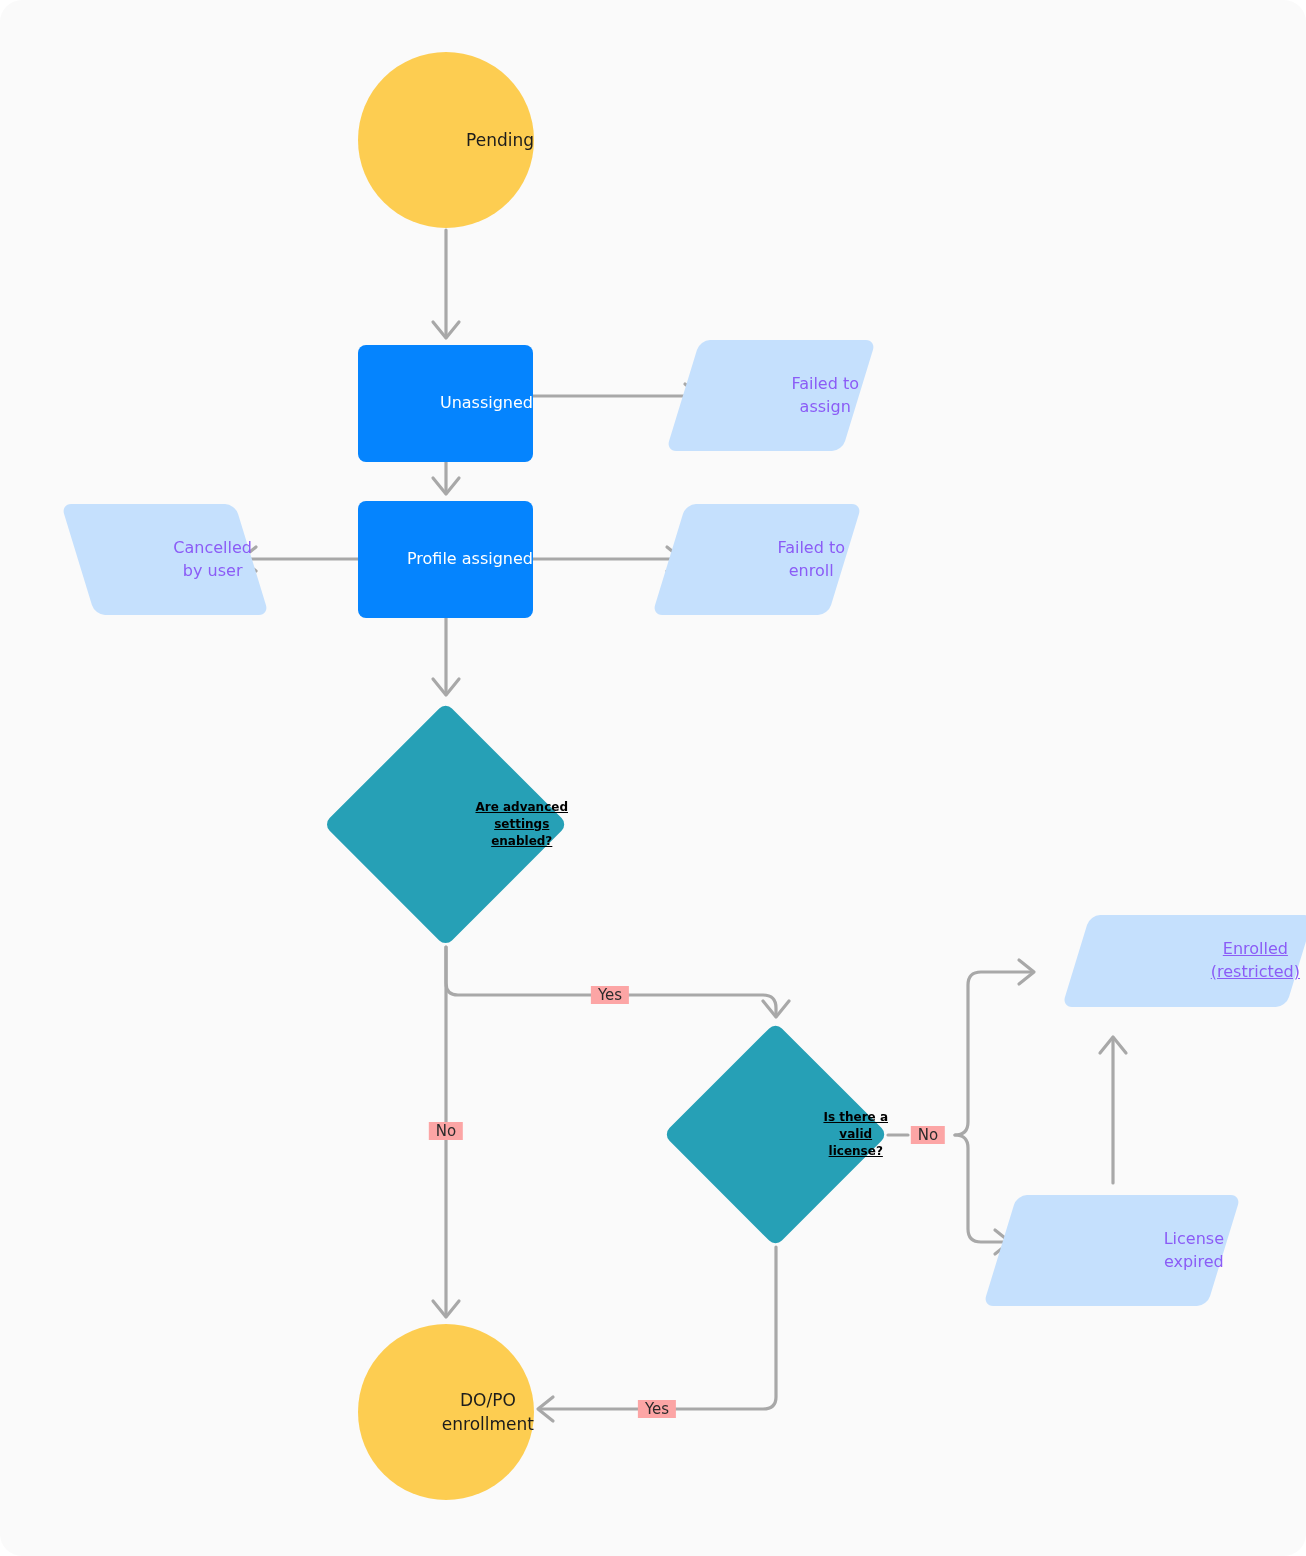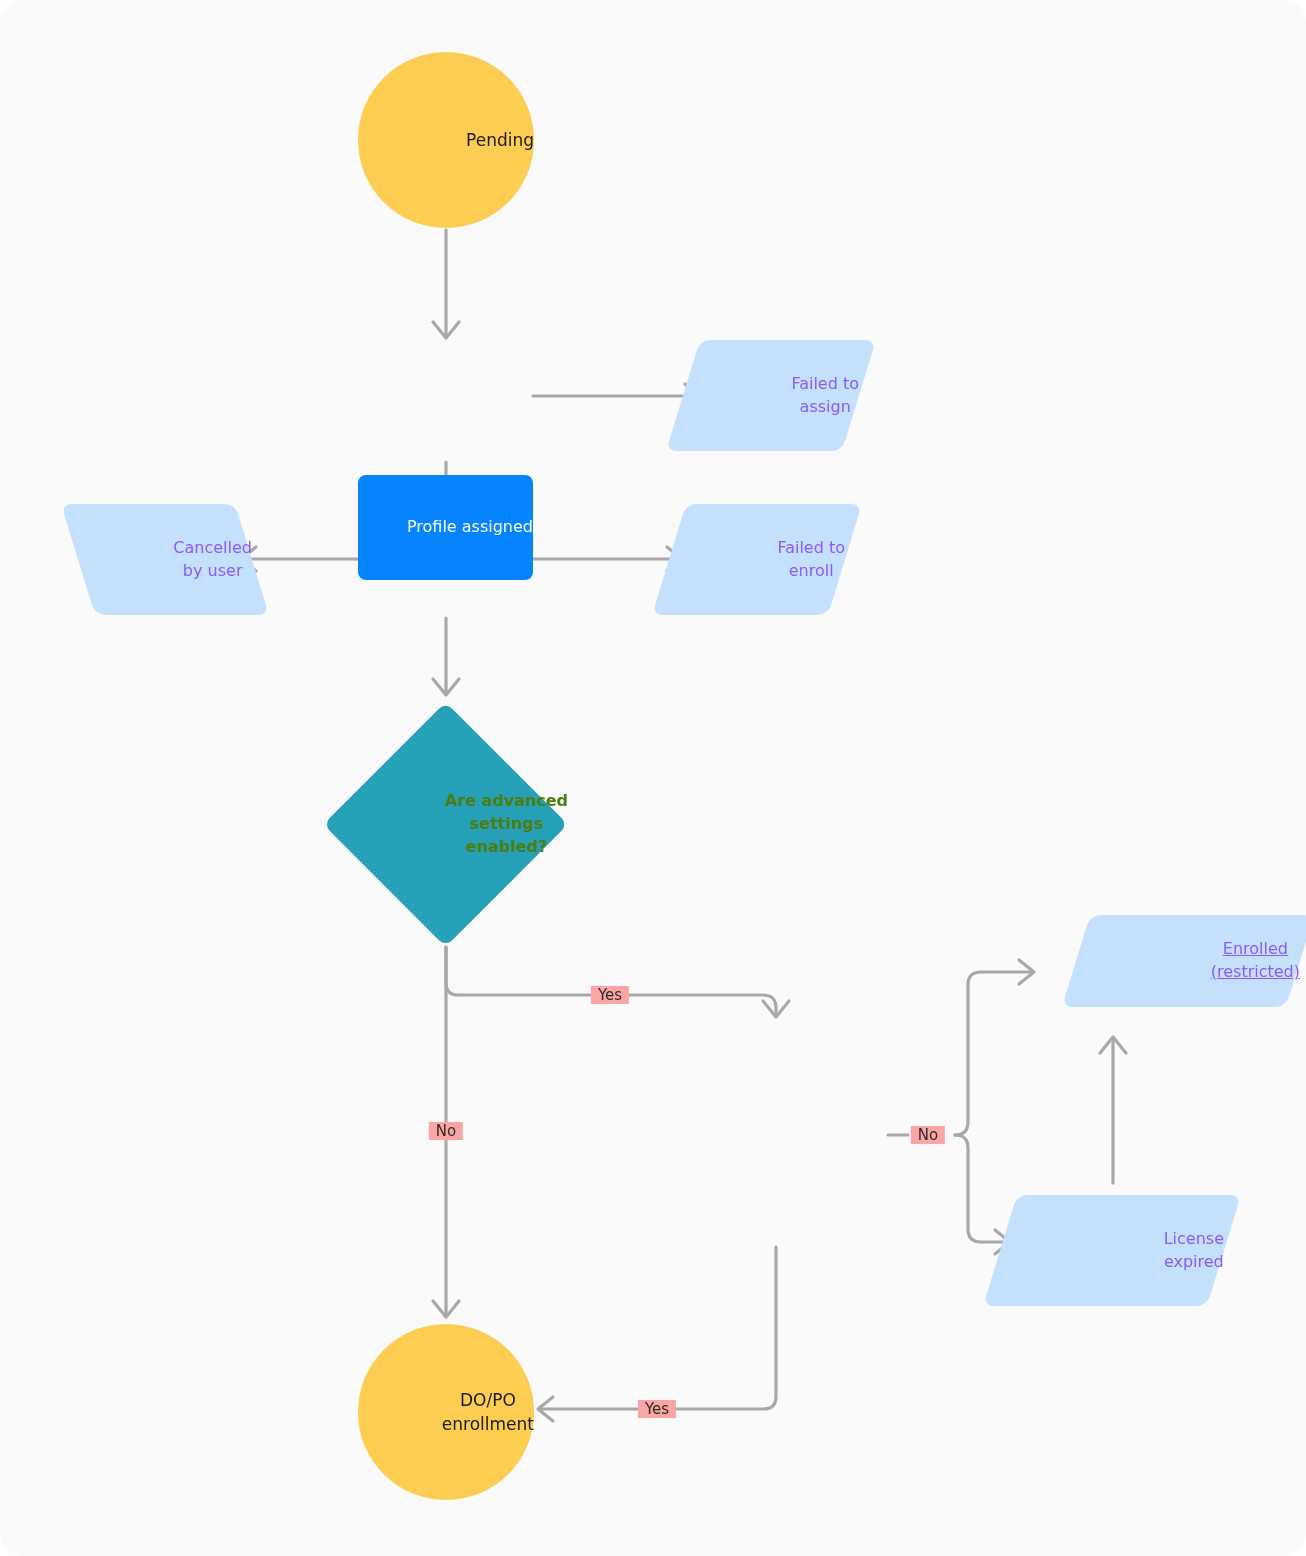--- a/index.html
+++ b/index.html
@@ -47,23 +47,24 @@
   }
   
   .shape-rect {
     border-radius: 8px;
     background: #0584fe;
     color: #ffffff;
     font-size: 16px;
   }
   
   .shape-diamond {
-    color: #4d7c0f;
-    font-size: 16px;
+    color: #000000;
+    font-size: 12px;
     font-weight: 600;
+    text-decoration: underline;
   }
   .shape-diamond .diamond-body {
     position: absolute;
     left: 14.65%;
     top: 14.65%;
     width: 70.7%;
     height: 70.7%;
     background: #26a0b6;
     transform: rotate(45deg);
     border-radius: 9px;
@@ -150,28 +151,31 @@
   <div class="edge-label" style="left:446px; top:1131px;">No</div>
 
   <div class="edge-label" style="left:928px; top:1135px;">No</div>
 
   <div class="edge-label" style="left:657px; top:1409px;">Yes</div>
 
   <div class="node shape-circle" style="left:358px; top:52px; width:176px; height:176px;">
     <span class="node-label">Pending</span>
   </div>
 
+  <div class="node shape-rect" style="left:358px; top:345px; width:175px; height:117px;">
+    <span class="node-label">Unassigned</span>
+  </div>
 
   <div class="node shape-para lean-right" style="left:683px; top:340px; width:176px; height:111px;">
     <div class="para-body"></div>
     <span class="node-label">Failed to
 assign</span>
   </div>
 
-  <div class="node shape-rect" style="left:358px; top:475px; width:175px; height:105px;">
+  <div class="node shape-rect" style="left:358px; top:501px; width:175px; height:117px;">
     <span class="node-label">Profile assigned</span>
   </div>
 
   <div class="node shape-para lean-left" style="left:78px; top:504px; width:174px; height:111px;">
     <div class="para-body"></div>
     <span class="node-label">Cancelled
 by user</span>
   </div>
 
   <div class="node shape-para lean-right" style="left:669px; top:504px; width:176px; height:111px;">
@@ -180,20 +184,26 @@
 enroll</span>
   </div>
 
   <div class="node shape-diamond" style="left:323px; top:702px; width:245px; height:245px;">
     <div class="diamond-body"></div>
     <span class="node-label">Are advanced
 settings
 enabled?</span>
   </div>
 
+  <div class="node shape-diamond" style="left:663px; top:1022px; width:225px; height:225px;">
+    <div class="diamond-body"></div>
+    <span class="node-label">Is there a
+valid
+license?</span>
+  </div>
 
   <div class="node shape-para lean-right" style="left:1076px; top:915px; width:224px; height:92px;text-decoration:underline;">
     <div class="para-body"></div>
     <span class="node-label">Enrolled
 (restricted)</span>
   </div>
 
   <div class="node shape-para lean-right" style="left:1000px; top:1183px; width:224px; height:111px;margin-top:12px;">
     <div class="para-body"></div>
     <span class="node-label">License

